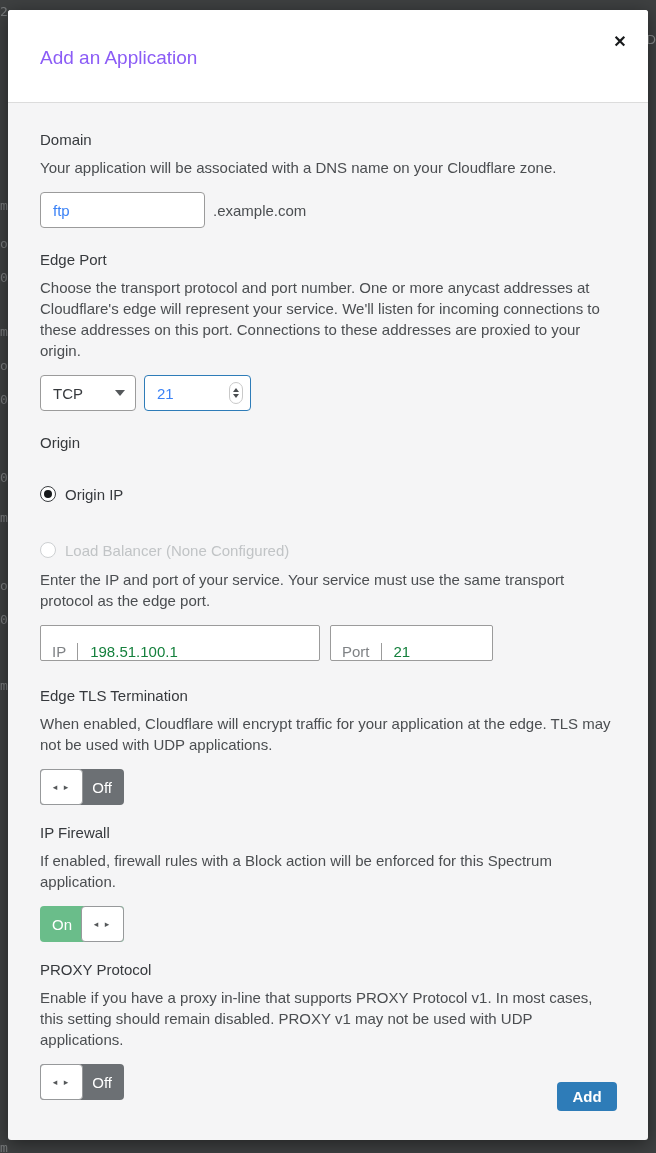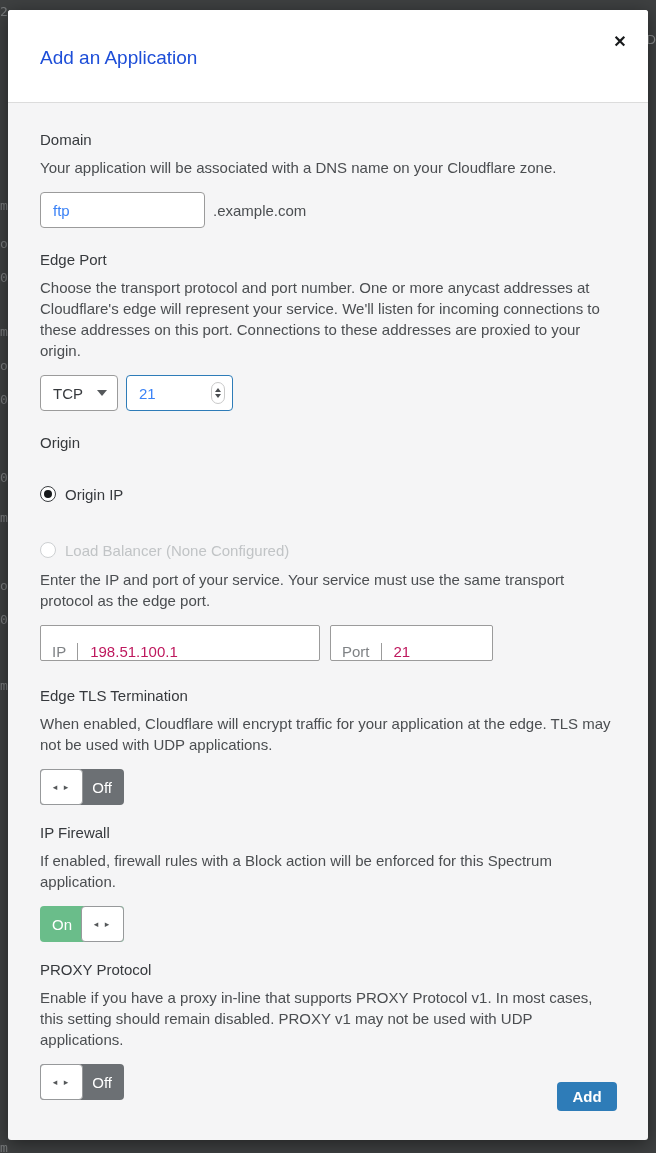--- a/index.html
+++ b/index.html
@@ -19,21 +19,21 @@
 
   .modal {
     position:absolute; left:8px; top:10px; width:640px; height:1130px;
     background:#f5f5f6; border-radius:3px; overflow:hidden;
     box-shadow:0 4px 18px rgba(0,0,0,.45);
   }
   .modal-header {
     position:relative; background:#fff; border-bottom:1px solid #dcdcdc;
     padding:36px 32px 32px;
   }
-  .modal-title { font-size:19px; font-weight:400; color:#1d4ed8; line-height:24px; }
+  .modal-title { font-size:19px; font-weight:400; color:#8b5cf6; line-height:24px; }
   .close-btn {
     position:absolute; top:20px; right:17px; width:22px; height:22px;
     display:flex; align-items:center; justify-content:center;
     font-size:16px; font-weight:bold; color:#17191b; cursor:pointer;
   }
   .modal-body { padding:28px 32px 0; }
 
   .fieldset { margin-bottom:23px; }
   .fieldset-tight { margin-bottom:19px; }
   .section-label { font-size:15px; font-weight:normal; color:#36393d; line-height:18px; margin-bottom:8px; }
@@ -42,21 +42,21 @@
   .control-row { display:flex; align-items:center; }
 
   .text-input {
     height:36px; border:1px solid #9b9b9b; border-radius:4px; background:#fff;
     font-family:inherit; font-size:15px; color:#3b82f6; padding:0 12px; outline:none;
   }
   .domain-input { width:165px; }
   .input-suffix { margin-left:8px; font-size:15px; color:#4b4e51; }
 
   .select-box {
-    width:78px; height:36px; border:1px solid #9b9b9b; border-radius:4px; background:#fff;
+    width:96px; height:36px; border:1px solid #9b9b9b; border-radius:4px; background:#fff;
     display:flex; align-items:center; justify-content:space-between;
     padding:0 10px 0 12px; font-size:15px; color:#36393d; cursor:pointer;
   }
   .chev-down { width:0; height:0; border-left:5px solid transparent; border-right:5px solid transparent; border-top:6px solid #55585b; }
 
   .number-wrap { position:relative; margin-left:8px; }
   .number-input { width:107px; border:1.5px solid #2e7cb8; padding-right:28px; }
   .stepper {
     position:absolute; right:8px; top:7px; width:14px; height:22px;
     border:1px solid #c9c9c9; border-radius:7px; background:#fff;
@@ -78,21 +78,21 @@
   .input-group {
     display:flex; align-items:flex-end; height:36px; background:#fff;
     border:1px solid #9b9b9b; border-radius:2px;
   }
   .input-prefix {
     display:flex; align-items:center; padding:0 11px;
     color:#7f8285; font-size:15px; border-right:1px solid #9b9b9b;
   }
   .group-input {
     border:none; outline:none; background:transparent; flex:1; min-width:0;
-    font-family:inherit; font-size:15px; color:#be185d; padding:0 12px;
+    font-family:inherit; font-size:15px; color:#15803d; padding:0 12px;
   }
   .ip-group { width:280px; margin-right:10px; }
   .port-group { width:163px; }
 
   .toggle { position:relative; width:84px; height:36px; cursor:pointer; }
   .toggle-track {
     position:absolute; inset:0; border-radius:4px;
     display:flex; align-items:center; font-size:15px; color:#fff;
   }
   .toggle-track.off { background:#6c7074; justify-content:flex-end; padding-right:12px; }

